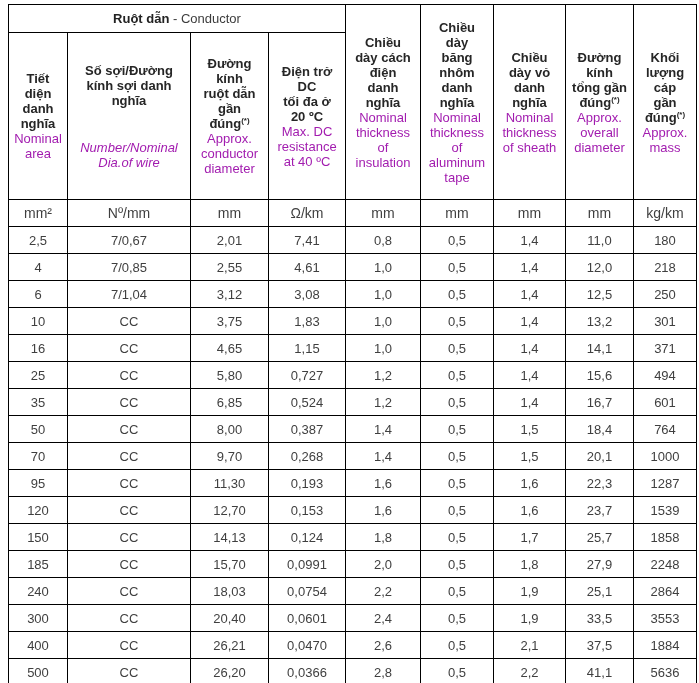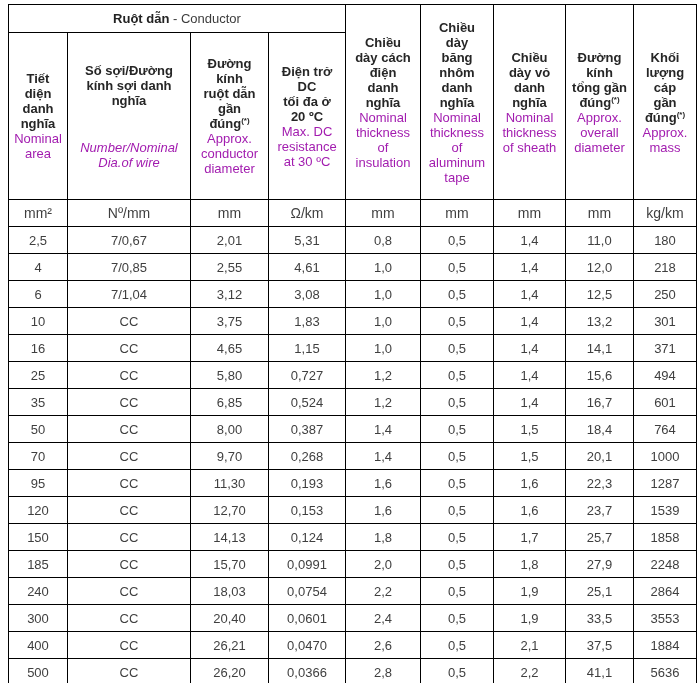--- a/index.html
+++ b/index.html
@@ -176,41 +176,41 @@
 conductor
 diameter</div>
         </th>
         <th class="col-header">
           <div class="vi"><span>Điện trở
 DC
 tối đa ở
 20 ºC</span><sup class="star"></sup></div>
           <div class="en">Max. DC
 resistance
-at 30 ºC</div>
+at 40 ºC</div>
         </th>
       </tr>
       <tr class="units-row">
         <td>mm²</td>
         <td>Nº/mm</td>
         <td>mm</td>
         <td>Ω/km</td>
         <td>mm</td>
         <td>mm</td>
         <td>mm</td>
         <td>mm</td>
         <td>kg/km</td>
       </tr>
     </thead>
     <tbody>
         <tr>
           <td>2,5</td>
           <td>7/0,67</td>
           <td>2,01</td>
-          <td>5,31</td>
+          <td>7,41</td>
           <td>0,8</td>
           <td>0,5</td>
           <td>1,4</td>
           <td>11,0</td>
           <td>180</td>
         </tr>
         <tr>
           <td>4</td>
           <td>7/0,85</td>
           <td>2,55</td>

